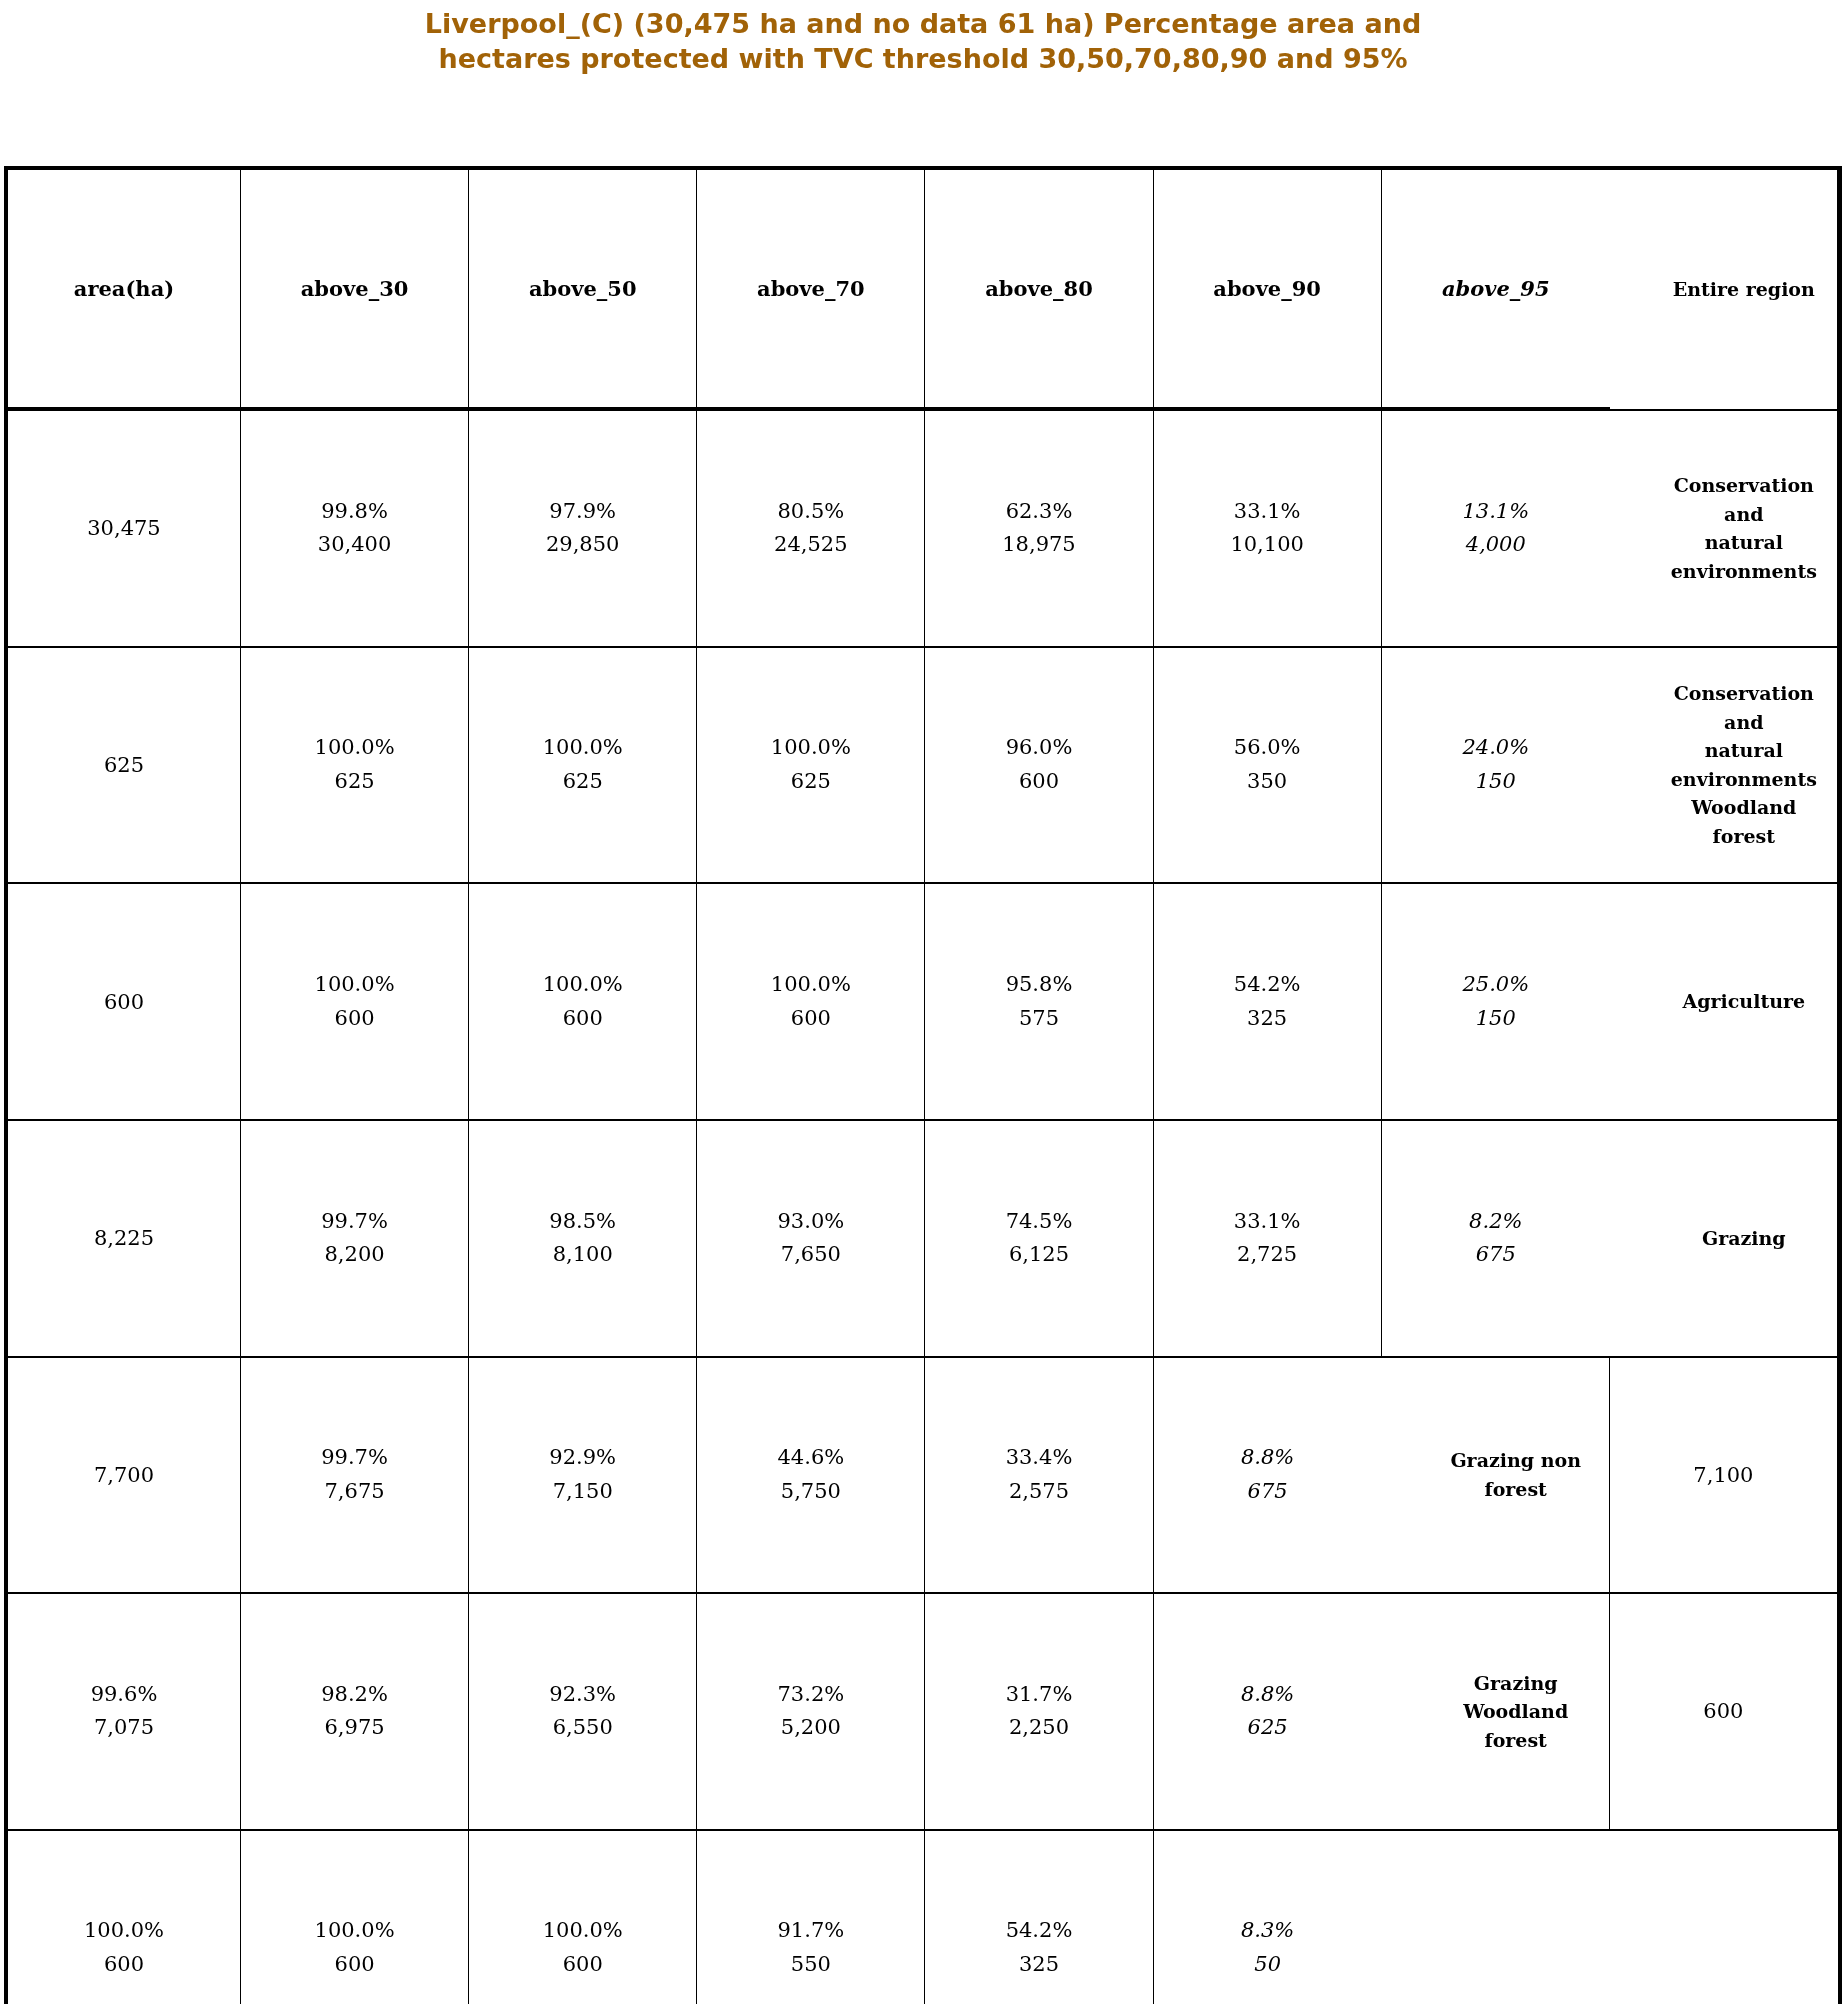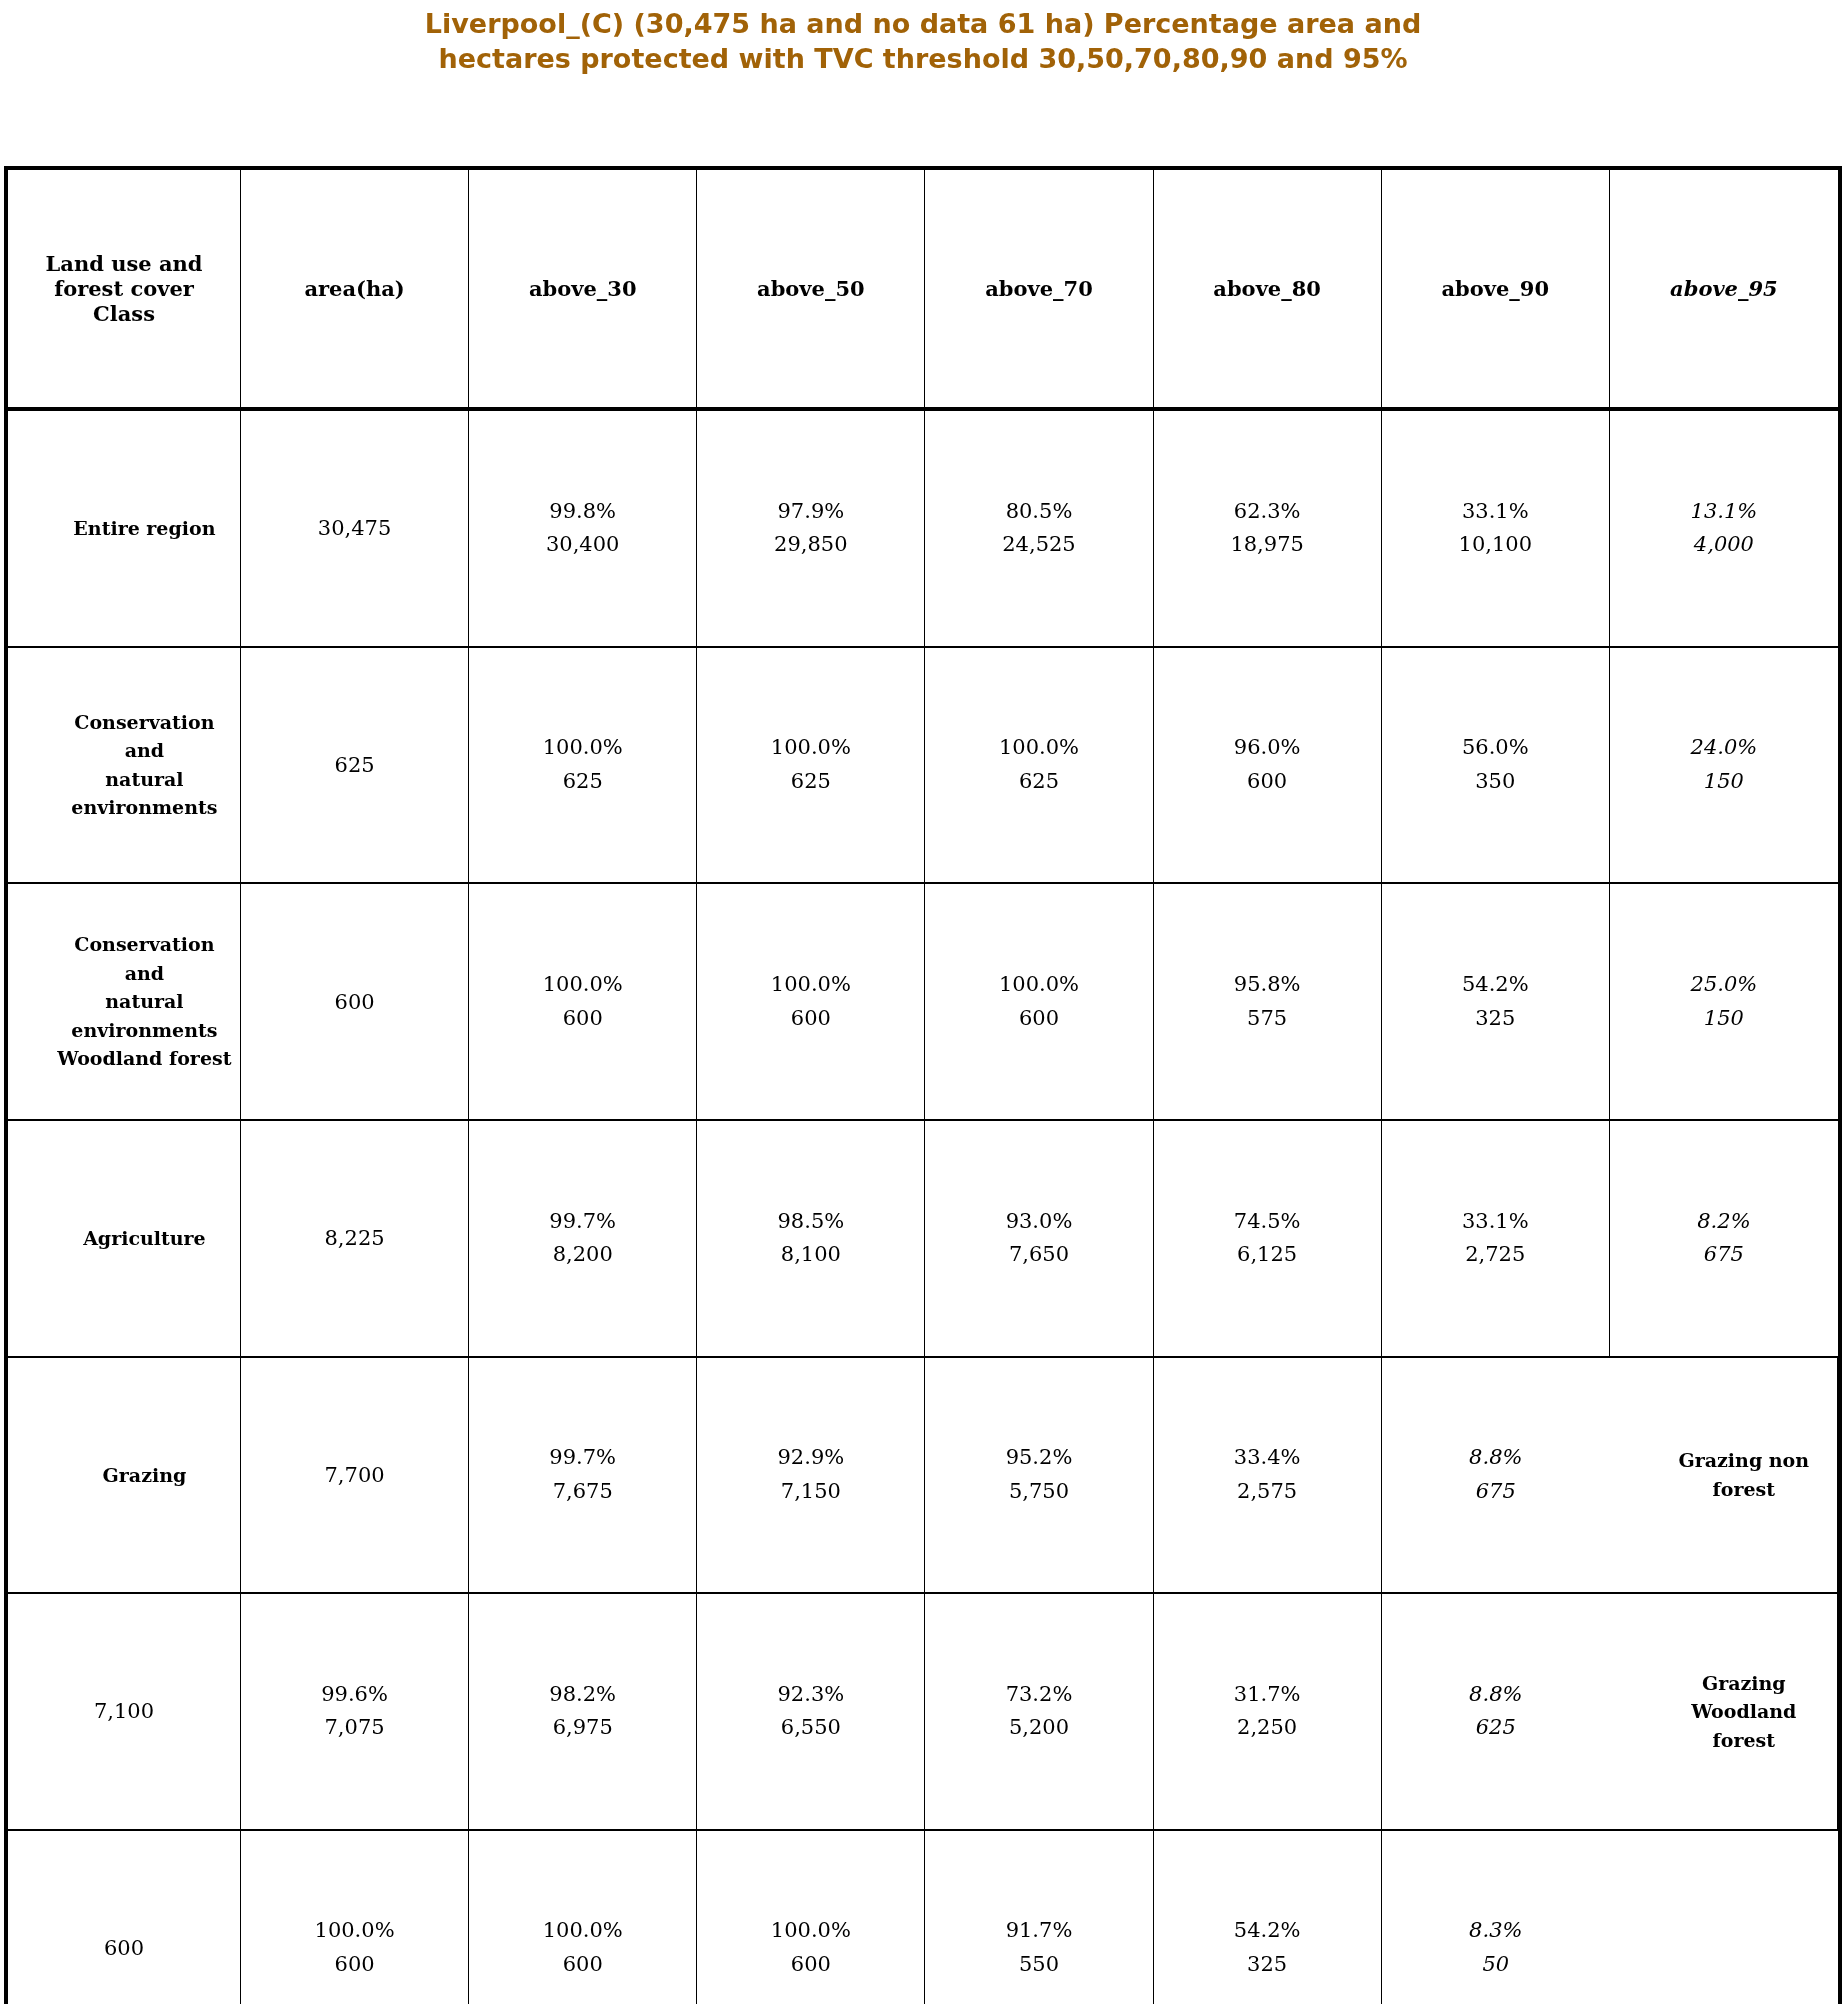--- a/index.html
+++ b/index.html
@@ -21,23 +21,20 @@
   .pr .pct,.pr .ha{font-size:21px;line-height:1.6;}
 </style>
 </head>
 <body>
 
 <div class="title pre">Liverpool_(C) (30,475 ha and no data 61 ha) Percentage area and
 hectares protected with TVC threshold 30,50,70,80,90 and 95%</div>
 
 <div class="tbl">
 
-  <div class="c hd pre">Land use and
-forest cover
-Class</div>
   <div class="c hd">area(ha)</div>
   <div class="c hd">above_30</div>
   <div class="c hd">above_50</div>
   <div class="c hd">above_70</div>
   <div class="c hd">above_80</div>
   <div class="c hd">above_90</div>
   <div class="c hd lc">above_95</div>
 
   <div class="c lab pre">Entire region</div>
   <div class="c ar">30,475</div>
@@ -156,21 +153,21 @@
   <div class="c ar">7,700</div>
   <div class="c pr">
       <div class="pct">99.7%</div>
       <div class="ha">7,675</div>
     </div>
   <div class="c pr">
       <div class="pct">92.9%</div>
       <div class="ha">7,150</div>
     </div>
   <div class="c pr">
-      <div class="pct">95.2%</div>
+      <div class="pct">44.6%</div>
       <div class="ha">5,750</div>
     </div>
   <div class="c pr">
       <div class="pct">33.4%</div>
       <div class="ha">2,575</div>
     </div>
   <div class="c pr lc">
       <div class="pct">8.8%</div>
       <div class="ha">675</div>
     </div>

